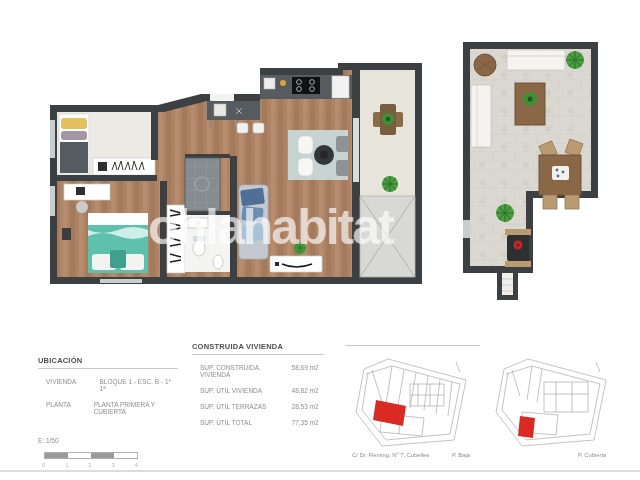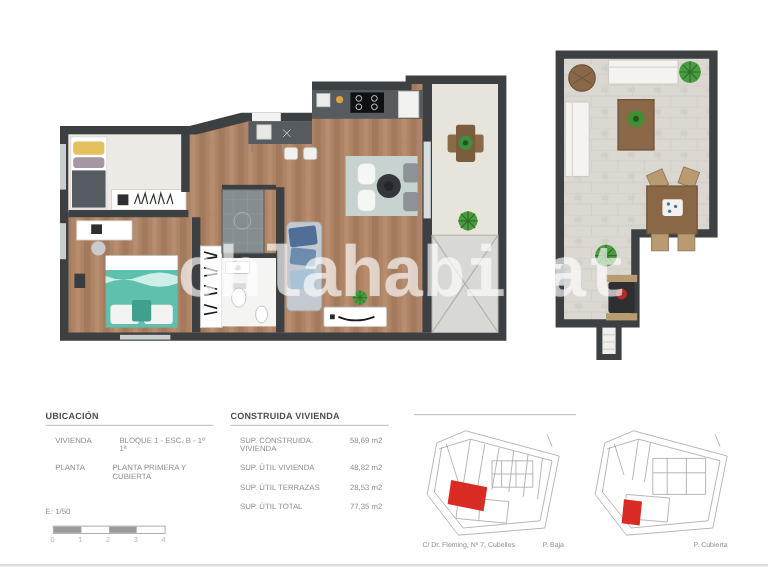--- a/index.html
+++ b/index.html
@@ -5,24 +5,23 @@
   html,body{margin:0;padding:0;}
   body{
     width:640px;height:480px;position:relative;background:#ffffff;
     font-family:"Liberation Sans", sans-serif;overflow:hidden;
     -webkit-font-smoothing:antialiased;
   }
   .abs{position:absolute;}
   
   #watermark{
     left:148px;top:198px;width:380px;
-    font-size:60px;font-weight:bold;letter-spacing:-2px;
+    font-size:50px;font-weight:bold;letter-spacing:-2px;
     color:rgba(255,255,255,0.55);z-index:30;pointer-events:none;
     text-shadow:0 0 1px rgba(255,255,255,0.25);
-    font-family:Liberation Mono, monospace;
   }
   
   .section-title{
     font-size:7.5px;font-weight:bold;color:#4f4f4f;letter-spacing:.2px;
   }
   .section-rule{height:1px;background:#c9c9c9;margin-top:3px;}
   .kv-row{display:flex;font-size:6.5px;color:#8e8e8e;margin-top:9px;}
   .kv-label{width:54px;padding-left:8px;}
   .sup-row{display:flex;font-size:6.5px;color:#8e8e8e;margin-top:9px;}
   .sup-label{width:96px;padding-left:8px;}
@@ -280,21 +279,21 @@
     <rect x="50" y="194" width="26" height="6" fill="#b99b72"></rect>
     <rect x="52" y="200" width="22" height="26" rx="2" fill="#2e2f31"></rect>
     <circle cx="63" cy="210" r="4.5" fill="#c0272d"></circle>
     <circle cx="63" cy="210" r="1.6" fill="#7e181c"></circle>
     <rect x="50" y="226" width="26" height="6" fill="#b99b72"></rect>
   </g>
 </svg>
 
 <div id="watermark" class="abs">ohlahabitat</div>
 
-<div class="abs" style="left:38px;top:342px;width:140px">
+<div class="abs" style="left:38px;top:356px;width:140px">
   <div class="section-title">UBICACIÓN</div>
   <div class="section-rule"></div>
   <div class="kv-row">
     <span class="kv-label">VIVIENDA</span>
     <span>BLOQUE 1 - ESC. B - 1º 1ª</span>
   </div>
   <div class="kv-row">
     <span class="kv-label">PLANTA</span>
     <span>PLANTA PRIMERA Y CUBIERTA</span>
   </div>

